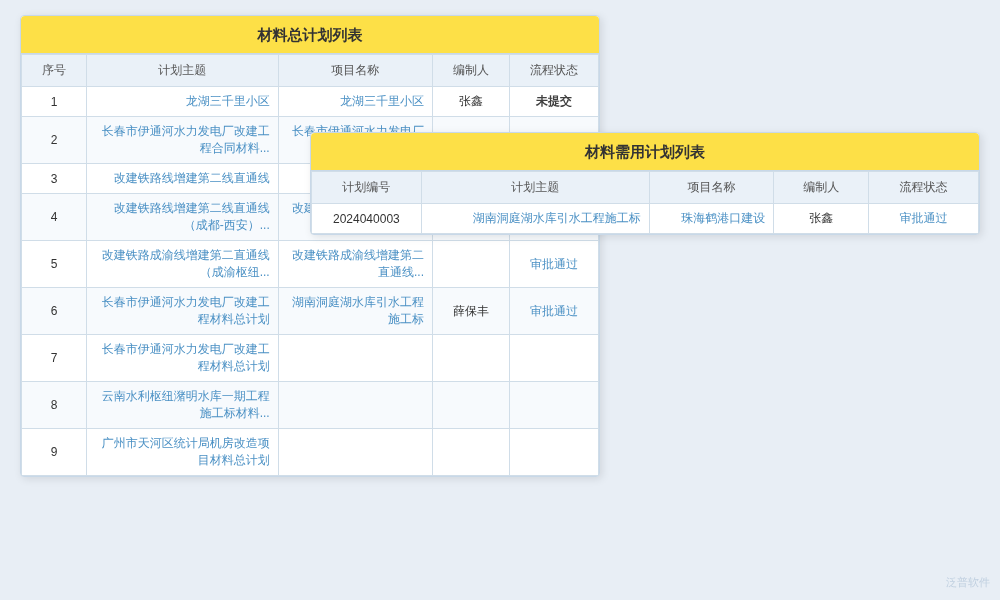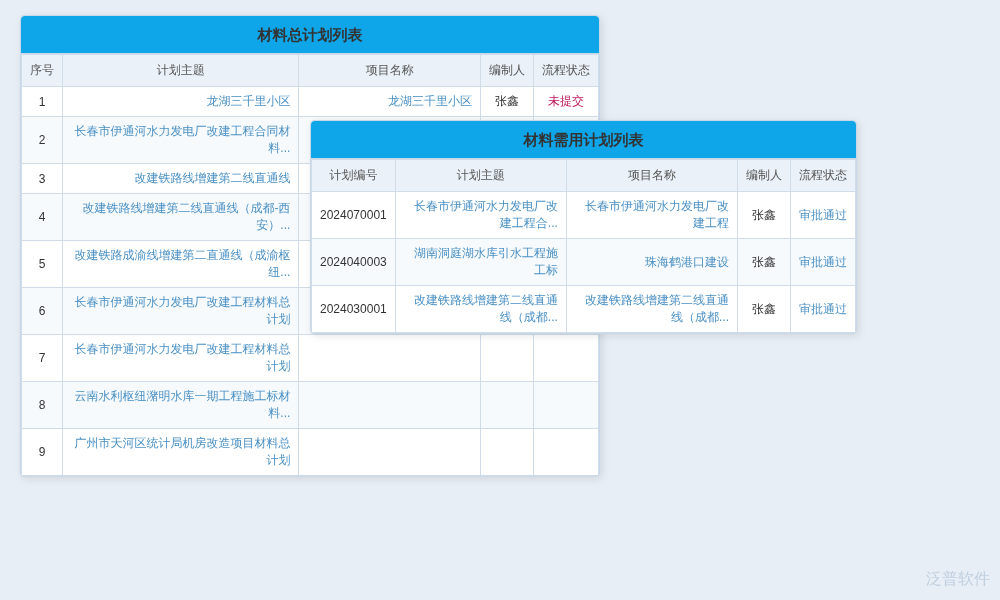--- a/index.html
+++ b/index.html
@@ -20,36 +20,36 @@
       box-shadow: 2px 2px 8px rgba(0,0,0,0.1);
       position: absolute;
     }
 
     .panel-title {
       text-align: center;
       font-size: 15px;
       font-weight: bold;
       color: #333;
       padding: 10px 0 8px;
-      background: #0ea5e9;
+      background: #fde047;
       border-bottom: 1px solid #c8d8e8;
       border-radius: 4px 4px 0 0;
     }
 
     table {
       width: 100%;
       border-collapse: collapse;
     }
 
     thead tr {
       background: #eaf1f8;
     }
 
     th {
-      padding: 7px 8px;
+      padding: 7px 20px;
       border: 1px solid #d0dde8;
       color: #555;
       font-weight: normal;
       text-align: center;
       white-space: nowrap;
     }
 
     td {
       padding: 6px 8px;
       border: 1px solid #d0dde8;
@@ -64,54 +64,54 @@
       background: #f7fafd;
     }
 
     td.link-cell {
       color: #4a90c4;
       cursor: pointer;
       text-align: right;
     }
 
     td.status-unsubmit {
-      color: #be185d;
-      font-weight: normal;
+      color: #404040;
+      font-weight: bold;
     }
 
     td.status-approved {
       color: #4a90c4;
     }
 
     td.seq-cell {
       text-align: center;
       width: 36px;
     }
 
     
     .panel-1 {
       top: 15px;
       left: 20px;
       width: 580px;
     }
 
     
     .panel-2 {
-      top: 120px;
+      top: 132px;
       left: 310px;
-      width: 547px;
+      width: 670px;
       z-index: 10;
     }
 
     .watermark {
       position: absolute;
       bottom: 10px;
       right: 10px;
       color: #c0d0e0;
-      font-size: 16px;
+      font-size: 11px;
       z-index: 100;
     }
   </style>
 </head>
 <body>
 
 <div class="table-panel panel-1">
   <div class="panel-title">材料总计划列表</div>
   <table>
     <thead>
@@ -198,37 +198,23 @@
       <tr>
         <th>计划编号</th>
         <th>计划主题</th>
         <th>项目名称</th>
         <th>编制人</th>
         <th>流程状态</th>
       </tr>
     </thead>
     <tbody id="panel2-body">
         <tr>
-      <td>2024070001</td>
-      <td class="link-cell">长春市伊通河水力发电厂改建工程合...</td>
-      <td class="link-cell">长春市伊通河水力发电厂改建工程</td>
-      <td>张鑫</td>
-      <td class="status-approved">审批通过</td>
-    </tr>
-        <tr>
       <td>2024040003</td>
       <td class="link-cell">湖南洞庭湖水库引水工程施工标</td>
       <td class="link-cell">珠海鹤港口建设</td>
       <td>张鑫</td>
       <td class="status-approved">审批通过</td>
     </tr>
-        <tr>
-      <td>2024030001</td>
-      <td class="link-cell">改建铁路线增建第二线直通线（成都...</td>
-      <td class="link-cell">改建铁路线增建第二线直通线（成都...</td>
-      <td>张鑫</td>
-      <td class="status-approved">审批通过</td>
-    </tr>
       </tbody>
   </table>
 </div>
 
 <div class="watermark">泛普软件</div>
 
 </body></html>

